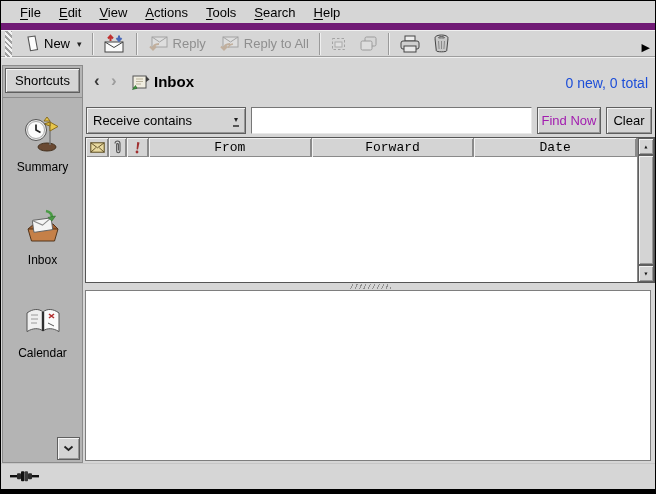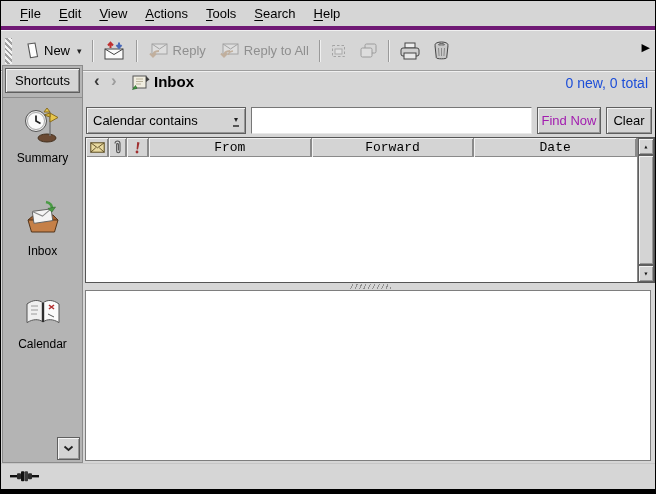--- a/index.html
+++ b/index.html
@@ -8,29 +8,29 @@
 
   .window{
     position:relative; width:656px; height:494px; background:#d6d6d6;
     border:1px solid #000; border-bottom:5px solid #000; overflow:hidden;
   }
 
   
   .menubar{
     position:absolute; left:0; top:0; right:0; height:29px;
     display:flex; align-items:center; padding-left:10px;
-    border-bottom:4px solid #701a75; box-shadow:0 1px 0 #f0f0f0;
+    border-bottom:7px solid #701a75; box-shadow:0 1px 0 #f0f0f0;
     font-size:13px; color:#000;
   }
   .menu-item{ padding:4px 9px; cursor:default; }
   .menu-item u{ text-underline-offset:2px; }
 
   
   .toolbar{
-    position:absolute; left:0; top:30px; right:0; height:40px;
+    position:absolute; left:0; top:30px; right:0; height:26px;
     display:flex; align-items:center; padding-left:3px;
     border-bottom:1px solid #9e9e9e; box-shadow:0 1px 0 #f0f0f0;
   }
   .tgrip{ width:7px; height:26px; margin:0 6px 0 1px;
     background:repeating-linear-gradient(45deg,#f2f2f2 0 2px,#a0a0a0 2px 4px); }
   .tbtn{ display:flex; align-items:center; gap:5px; padding:3px 6px;
     font-size:13px; color:#000; cursor:default; white-space:nowrap; }
   .tbtn.disabled{ color:#8f8f8f; }
   .tbtn.disabled svg{ opacity:.45; }
   .tsep{ width:1px; height:22px; background:#9a9a9a; margin:0 4px;
@@ -43,21 +43,21 @@
     position:absolute; left:1px; top:64px; width:81px; bottom:26px;
     background:#b4b4b4; border:1px solid #8c8c8c;
   }
   .shortcuts-btn{
     margin:2px; height:25px; background:#d4d4d4; font-size:13px;
     display:flex; align-items:center; justify-content:center; cursor:default;
     border:1px solid #5f5f5f;
     box-shadow:inset 1px 1px 0 #f4f4f4, inset -1px -1px 0 #969696;
   }
   .shortcut-list{ position:absolute; left:0; right:0; top:31px; bottom:0;
-    display:flex; flex-direction:column; align-items:flex-start; padding-top:7px;
+    display:flex; flex-direction:column; align-items:flex-start; padding-top:16px;
     border-top:1px solid #8c8c8c; overflow:hidden; }
   .shortcut-item{ height:93px; display:flex; flex-direction:column;
     align-items:center; justify-content:flex-start; cursor:default; width:100%; }
   .shortcut-item .icn{ height:42px; display:flex; align-items:center; }
   .shortcut-item .lbl{ font-size:12px; color:#000; margin-top:4px; }
   .sidebar-scroll-down{
     position:absolute; right:2px; bottom:2px; width:23px; height:23px;
     background:#d4d4d4; border:1px solid #5f5f5f; display:flex;
     align-items:center; justify-content:center;
     box-shadow:inset 1px 1px 0 #f4f4f4, inset -1px -1px 0 #969696;
@@ -289,21 +289,21 @@
           <path d="M16 3 l3.5 3.5 L16 9 z" fill="#3c3c3c"></path>
           <path d="M5.5 12.5 l-3 4 4.5-1.2 z" fill="#3f9b3f" stroke="#1f5f1f" stroke-width=".6"></path>
         </svg>
       </span>
       <span class="folder-title">Inbox</span>
       <span class="folder-status">0 new, 0 total</span>
     </div>
 
     <div class="search-row">
       <div class="search-combo">
-        <span class="combo-text">Calendar contains</span>
+        <span class="combo-text">Receive contains</span>
         <span class="combo-arrow">▾</span>
       </div>
       <input class="search-input" type="text" value="" style="">
       <div class="btn find-now-btn">Find Now</div>
       <div class="btn clear-btn">Clear</div>
     </div>
 
     <div class="list-pane">
       <div class="list-content">
         <div class="list-header" id="list-header">

